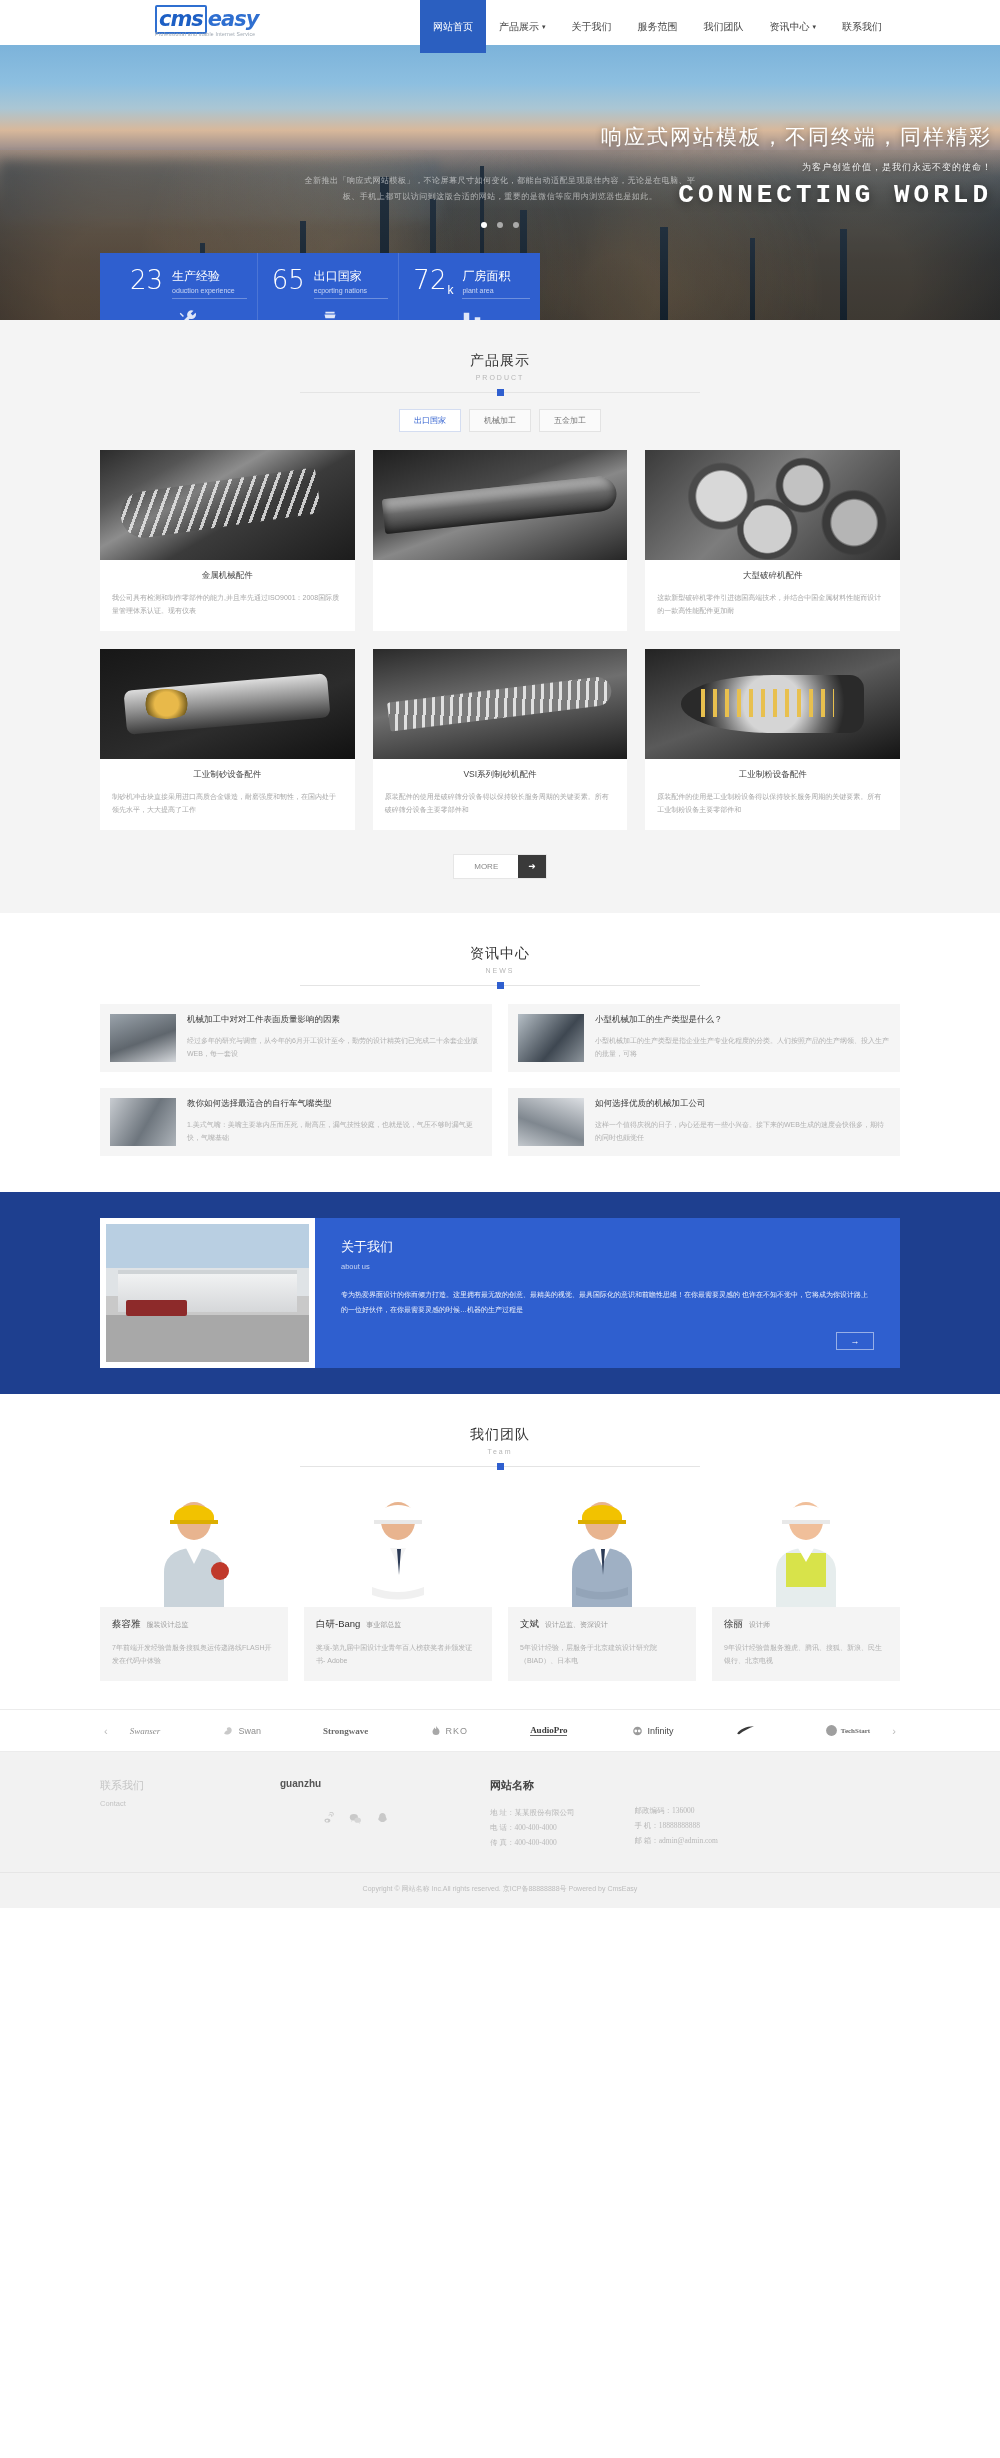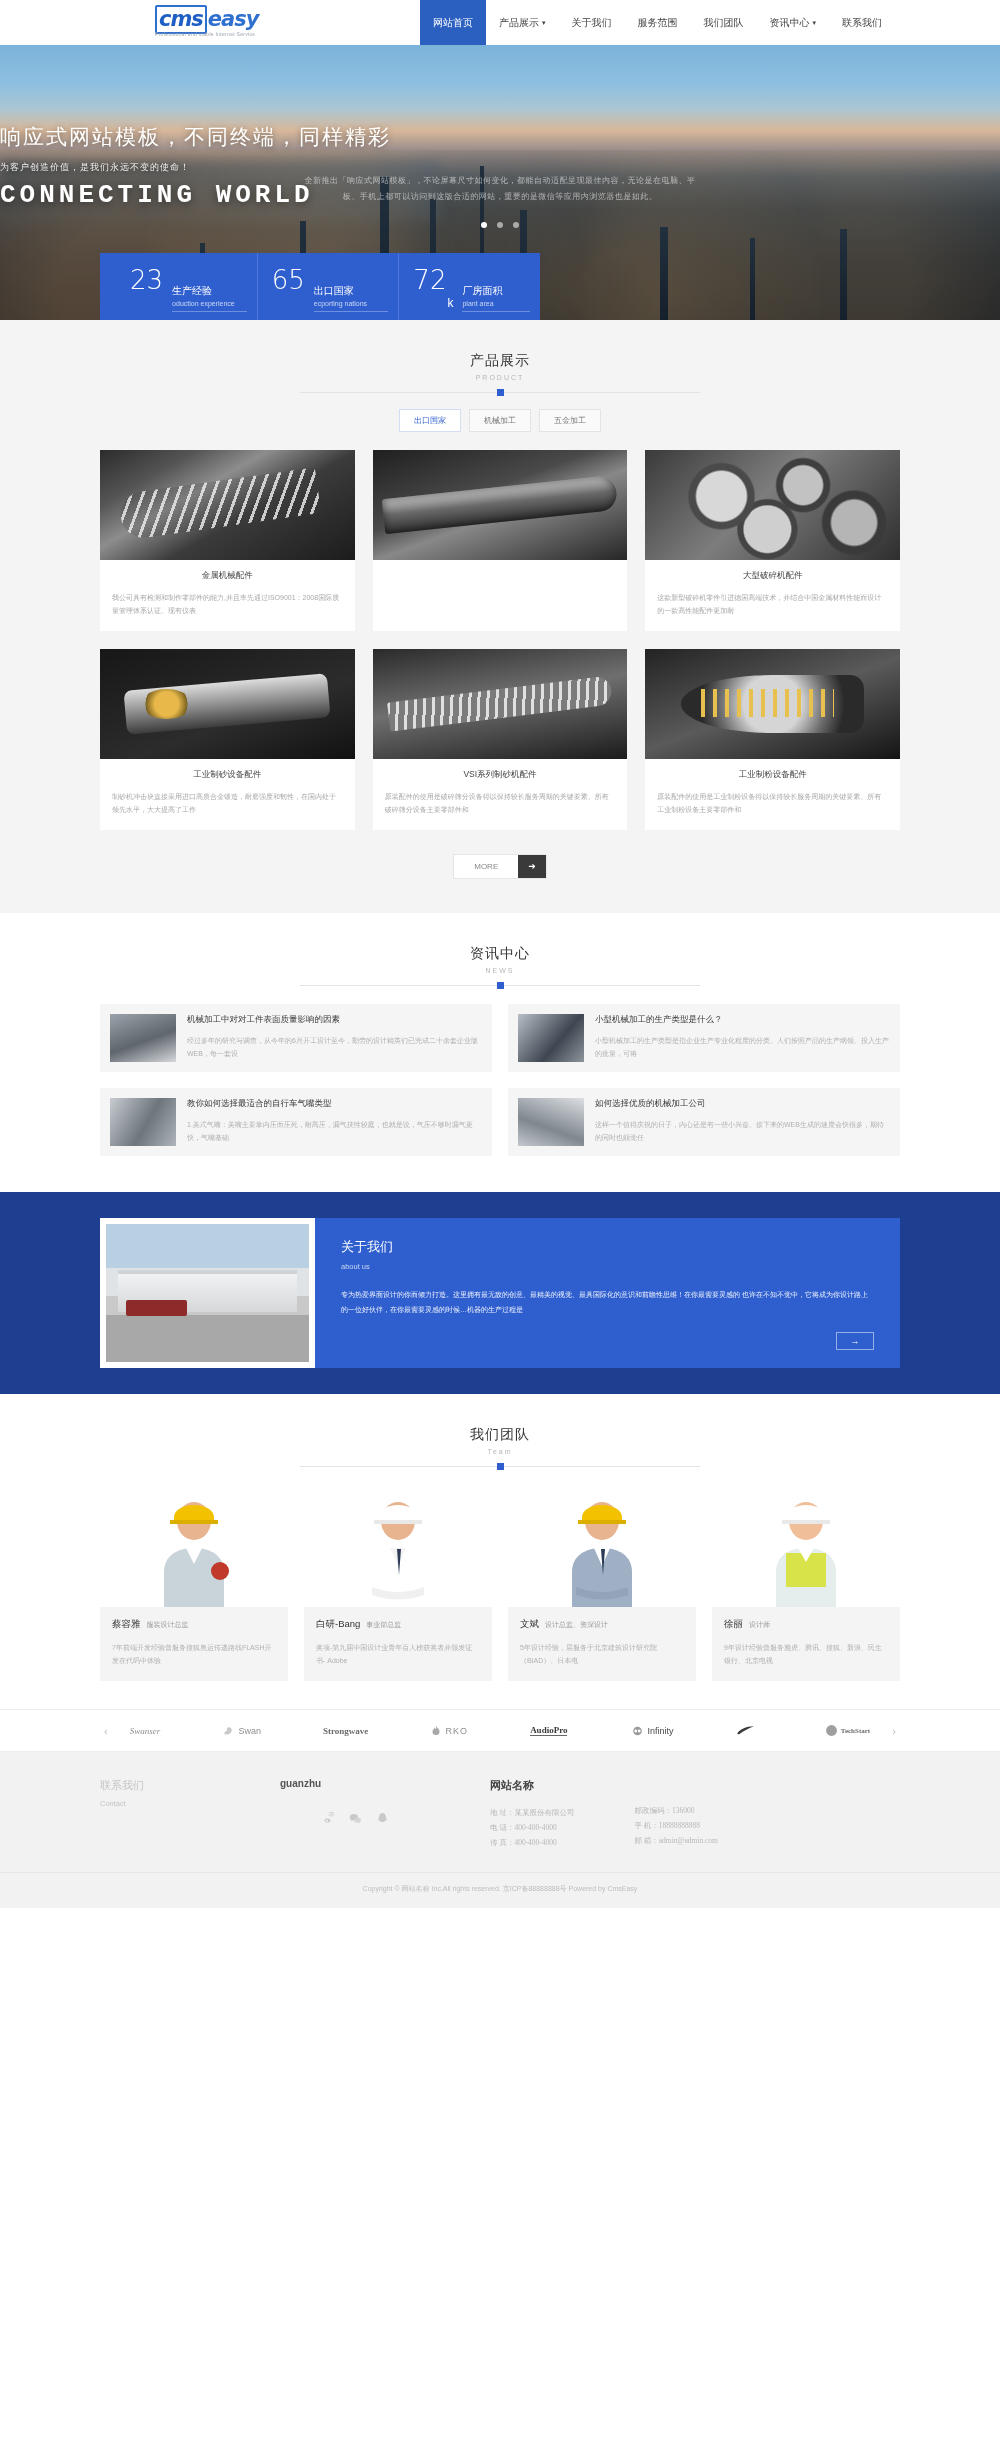--- a/index.html
+++ b/index.html
@@ -22,21 +22,21 @@
   .logo-main { font-size: 21px; font-weight: bold; letter-spacing: -1px; font-family: "DejaVu Sans", sans-serif; }
   .logo-cms {
     color: #1d5fc4; border: 2px solid #2f6fd0; padding: 0px 2px 1px 2px;
     border-radius: 2px; font-style: italic;
   }
   .logo-easy { color: #2f6fd0; font-style: italic; margin-left: 1px; }
   .logo-sub { font-size: 5px; color: #9aa3ad; letter-spacing: .3px; margin-top: 2px; }
   .nav { display: flex; align-items: stretch; margin-left: auto; padding-right: 105px; }
   .nav-item {
     display: flex; align-items: center; padding: 0 13px; font-size: 10px;
-    color: #444; cursor: pointer; white-space: nowrap; height: 45px;
+    color: #444; cursor: pointer; white-space: nowrap; height: 53px;
   }
   .nav-item.active { background: #2b5fc0; color: #fff; }
   .caret { display:inline-block; margin-left: 3px; font-size: 7px; }
 
   
   .hero {
     position: relative; height: 275px; overflow: hidden;
     background:
       linear-gradient(to bottom, #7fb4d8 0%, #8fc0dd 16%, #b9c9cf 26%, #d9b79c 33%, #bba municipal 0%),
       #2a3b4d;
@@ -57,21 +57,21 @@
       linear-gradient(to bottom, rgba(36,52,66,.15), rgba(12,18,26,.85));
   }
   .hero-river {
     position: absolute; left: 0; bottom: 36%; width: 44%; height: 22%;
     background: linear-gradient(105deg, rgba(38,58,78,.85), rgba(70,95,120,.5));
     filter: blur(6px);
   }
   .hero-towers { position: absolute; inset: 0; }
   .tw { position: absolute; bottom: 0; background: linear-gradient(to top, #14202b, #22303e); }
   .hero-content {
-    position: absolute; left: 0; right: 0; top: 78px; text-align: left; z-index: 5;
+    position: absolute; left: 0; right: 8px; top: 78px; text-align: right; z-index: 5;
   }
   .hero-h1 {
     font-size: 21px; color: #ffffff; letter-spacing: 2px; font-weight: 500;
     text-shadow: 0 1px 6px rgba(0,0,0,.45);
   }
   .hero-sub {
     font-size: 9px; color: rgba(255,255,255,.92); margin-top: 10px; letter-spacing: 1px;
     text-shadow: 0 1px 5px rgba(0,0,0,.5);
   }
   .hero-big {
@@ -100,21 +100,21 @@
     flex: 1; padding: 14px 10px 0 14px; position: relative;
   }
   .stat + .stat { border-left: 1px solid rgba(255,255,255,.14); }
   .stat-top { display: flex; align-items: flex-start; }
   .stat-num {
     font-size: 26px; color: #fff; font-weight: 300; line-height: 26px;
     font-family: "DejaVu Sans", sans-serif;
   }
   .stat-k { font-size: 12px; color: #fff; align-self: flex-end; margin-left: 1px; margin-bottom: 2px; }
   .stat-txt { margin-left: 9px; padding-top: 1px; flex: 1; }
-  .stat-cn { font-size: 10px; color: #fff; margin-top: 16px; }
+  .stat-cn { font-size: 12px; color: #fff; }
   .stat-en { font-size: 7px; color: rgba(255,255,255,.72); margin-top: 2px; }
   .stat-rule { height: 1px; background: rgba(255,255,255,.3); margin-top: 4px; }
   .stat-icon { margin-top: 10px; text-align: center; color: rgba(255,255,255,.85); }
   .stat-icon svg { width: 22px; height: 22px; fill: rgba(255,255,255,.85); }
 
   
   .section { padding: 0 100px; }
   .sec-head { text-align: center; padding-top: 32px; }
   .sec-cn { font-size: 14px; color: #333; letter-spacing: 1px; }
   .sec-en { font-size: 7px; color: #b6b6b6; letter-spacing: 2px; margin-top: 4px; }

